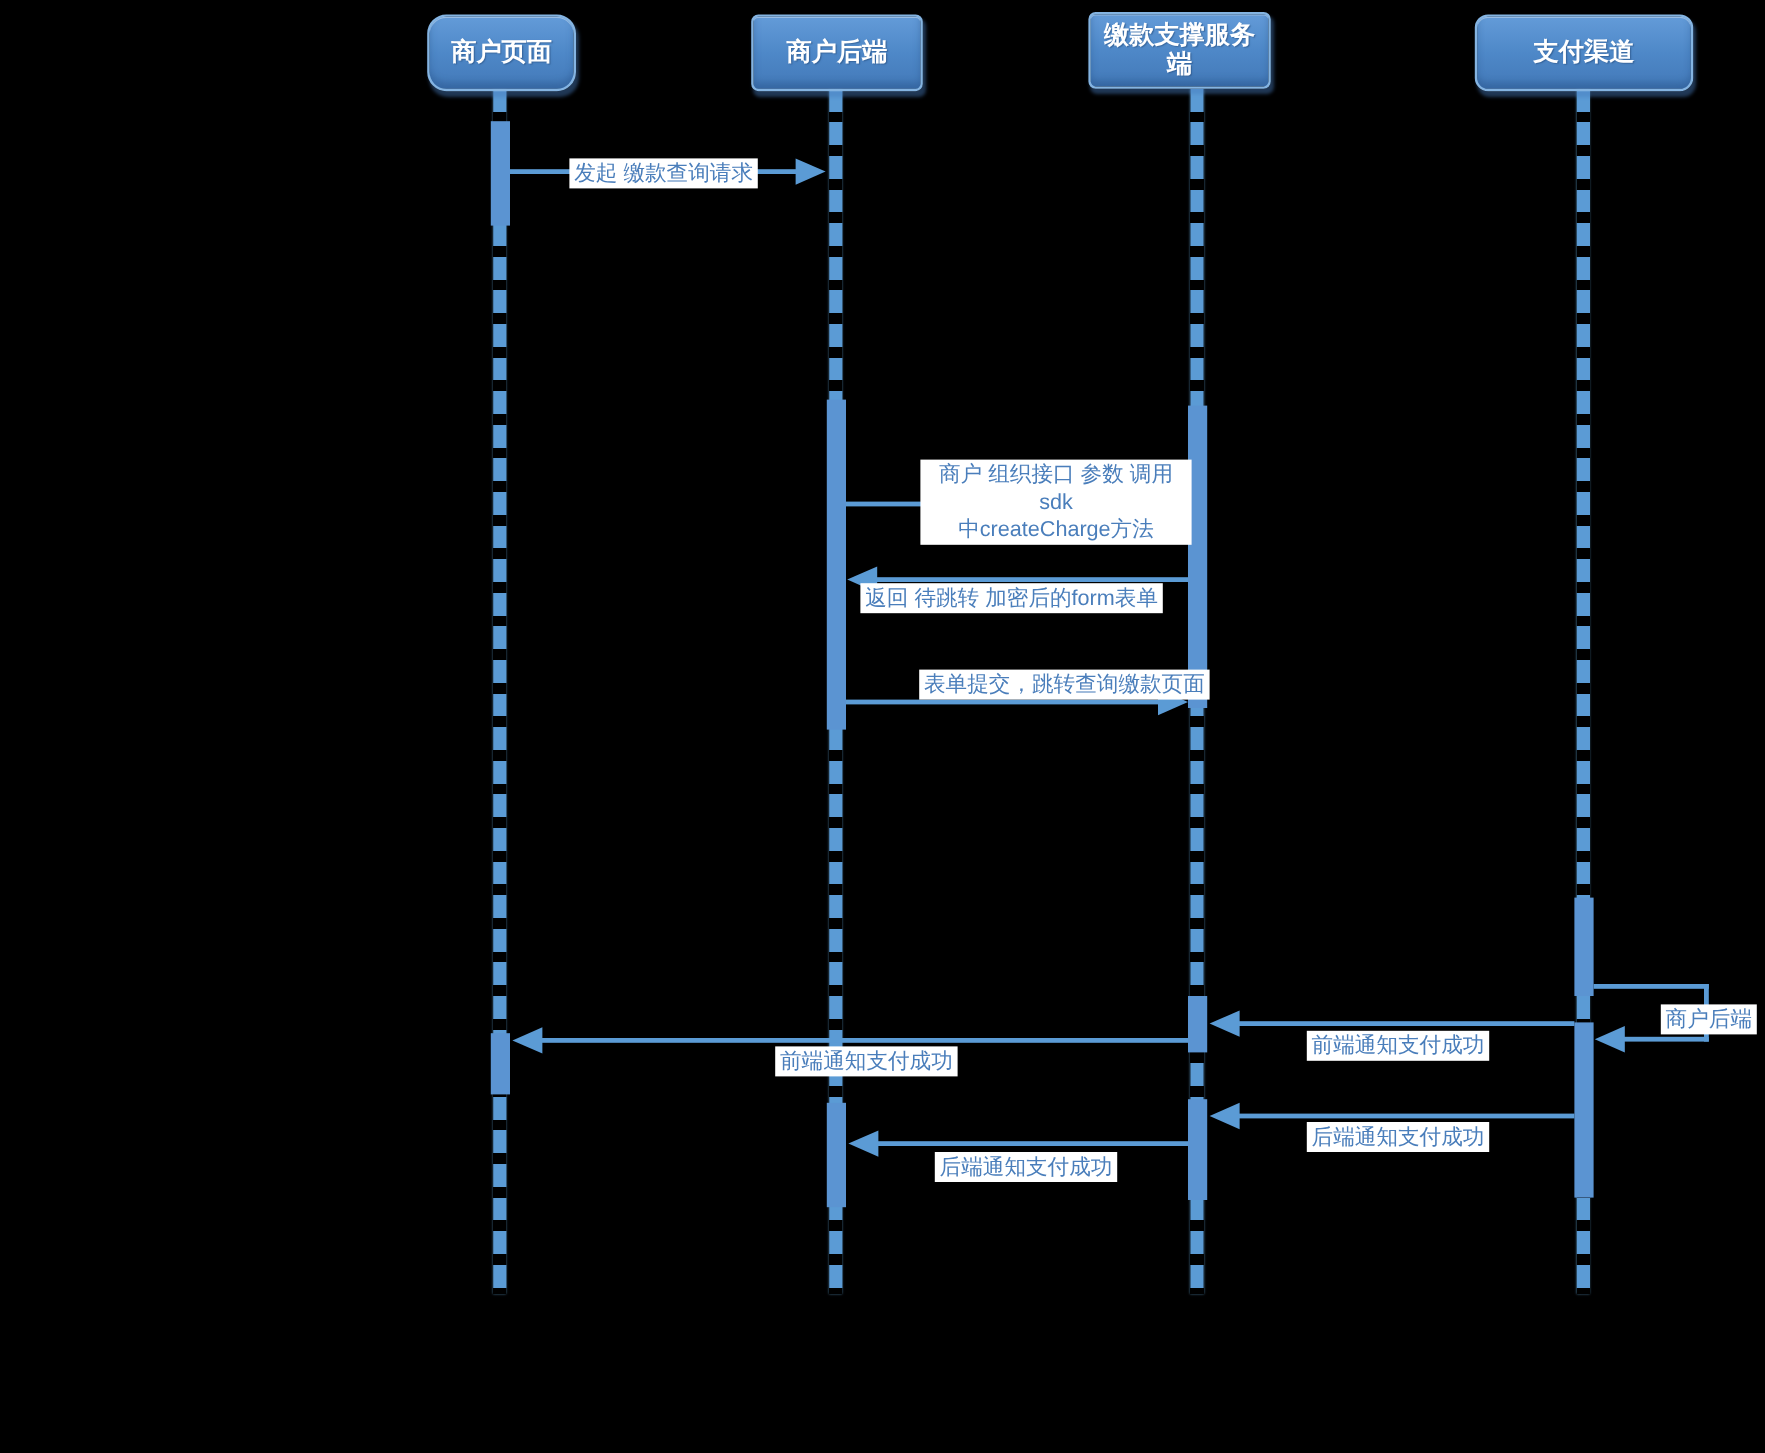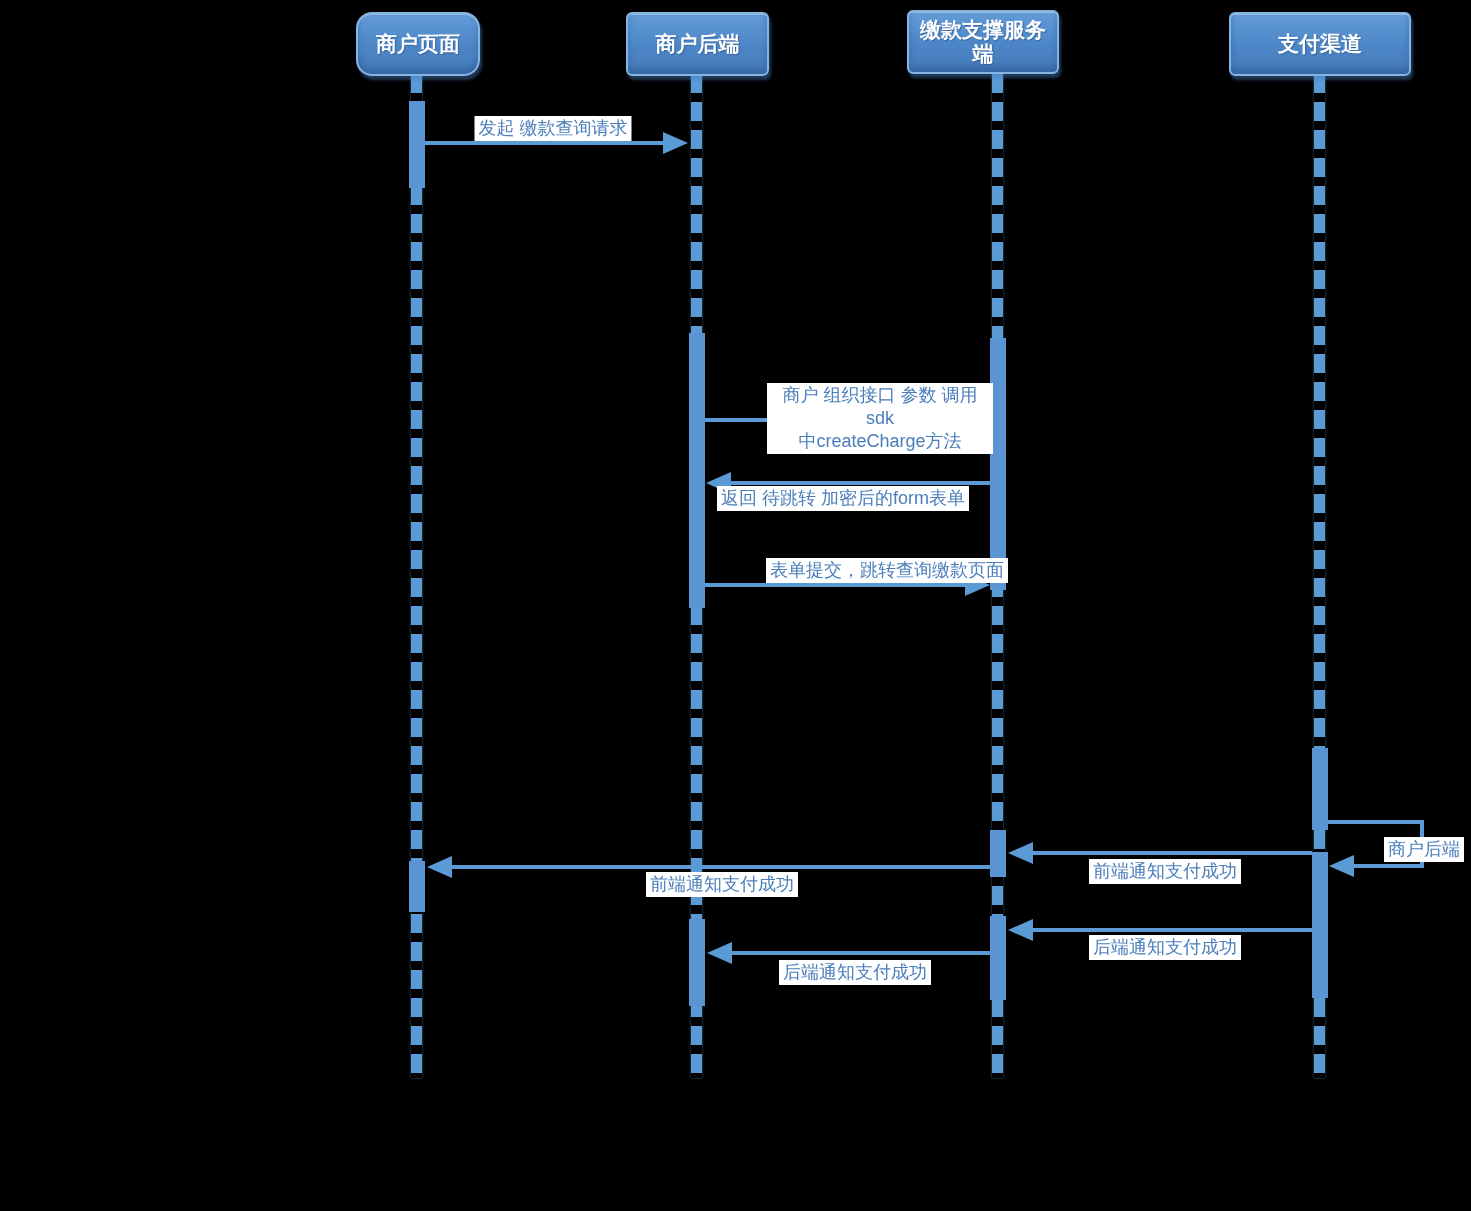--- a/index.html
+++ b/index.html
@@ -56,36 +56,36 @@
 
   <div class="lifeline" style="left:411px;top:74px;height:1004px;"></div>
   <div class="lifeline" style="left:691px;top:74px;height:1004px;"></div>
   <div class="lifeline" style="left:992px;top:74px;height:1004px;"></div>
   <div class="lifeline" style="left:1314px;top:74px;height:1004px;"></div>
 
   <div class="actor-box" style="left:356px;top:12px;width:124px;border-radius:16px;">商户页面</div>
   <div class="actor-box" style="left:626px;top:12px;width:143px;">商户后端</div>
   <div class="actor-box" style="left:907px;top:10px;width:152px;">缴款支撑服务
 端</div>
-  <div class="actor-box" style="left:1229px;top:12px;width:182px;">支付渠道</div>
+  <div class="actor-box" style="left:1229px;top:12px;width:182px;border-radius:11px;">支付渠道</div>
 
   <div class="bar" style="left:409px;top:101px;height:87px;"></div>
   <div class="bar" style="left:409px;top:861px;height:51px;"></div>
   <div class="bar" style="left:689px;top:333px;height:275px;"></div>
   <div class="bar" style="left:689px;top:919px;height:87px;"></div>
   <div class="bar" style="left:990px;top:338px;height:252px;"></div>
   <div class="bar" style="left:990px;top:830px;height:47px;"></div>
   <div class="bar" style="left:990px;top:916px;height:84px;"></div>
   <div class="bar" style="left:1312px;top:748px;height:82px;"></div>
   <div class="bar" style="left:1312px;top:852px;height:146px;"></div>
 
   <div>
     <div class="line" style="left:425px;top:141px;width:240px;"></div>
     <div class="head right" style="left:663px;top:132px;"></div>
-    <div class="lbl center" style="left:553px;top:116px;text-align:right;">发起 缴款查询请求</div>
+    <div class="lbl center" style="left:553px;top:132px;text-align:right;">发起 缴款查询请求</div>
   </div>
 
   <div>
     <div class="line" style="left:705px;top:418px;width:262px;"></div>
     <div class="head right" style="left:965px;top:409px;"></div>
     <div class="lbl center wrap" style="left:880px;top:383px;width:218px;">商户 组织接口 参数 调用sdk
 中createCharge方法</div>
   </div>
 
   <div>

